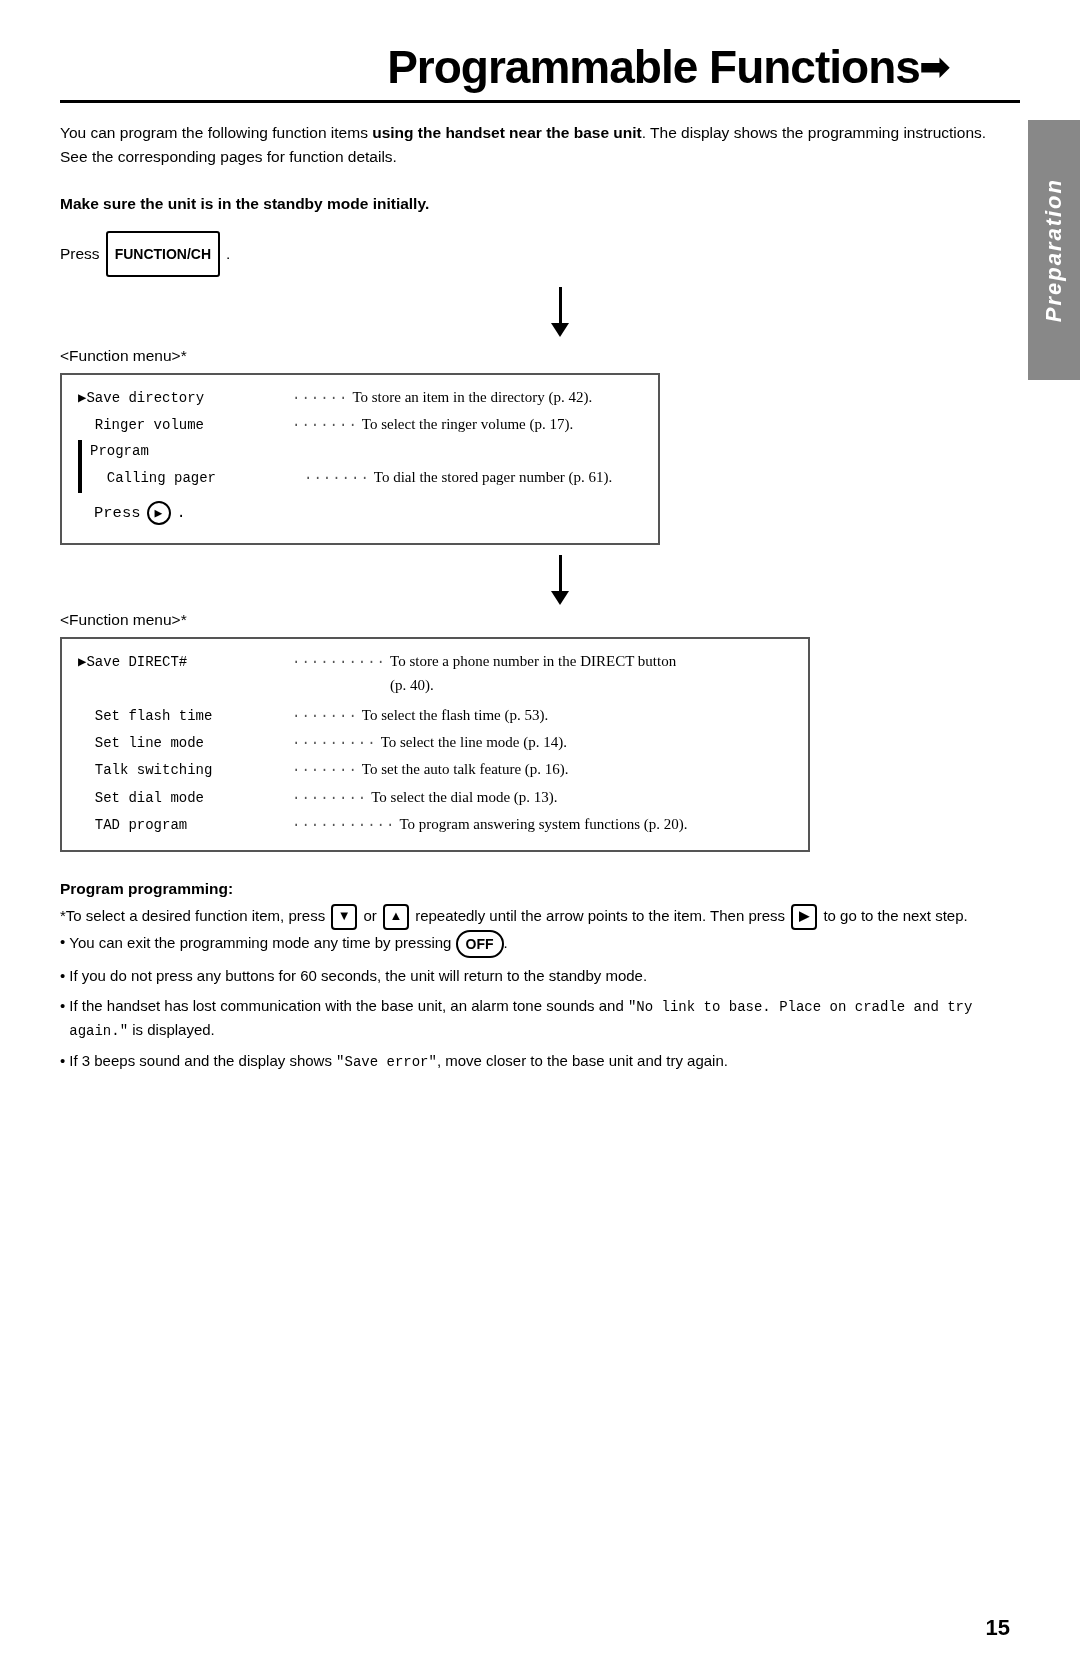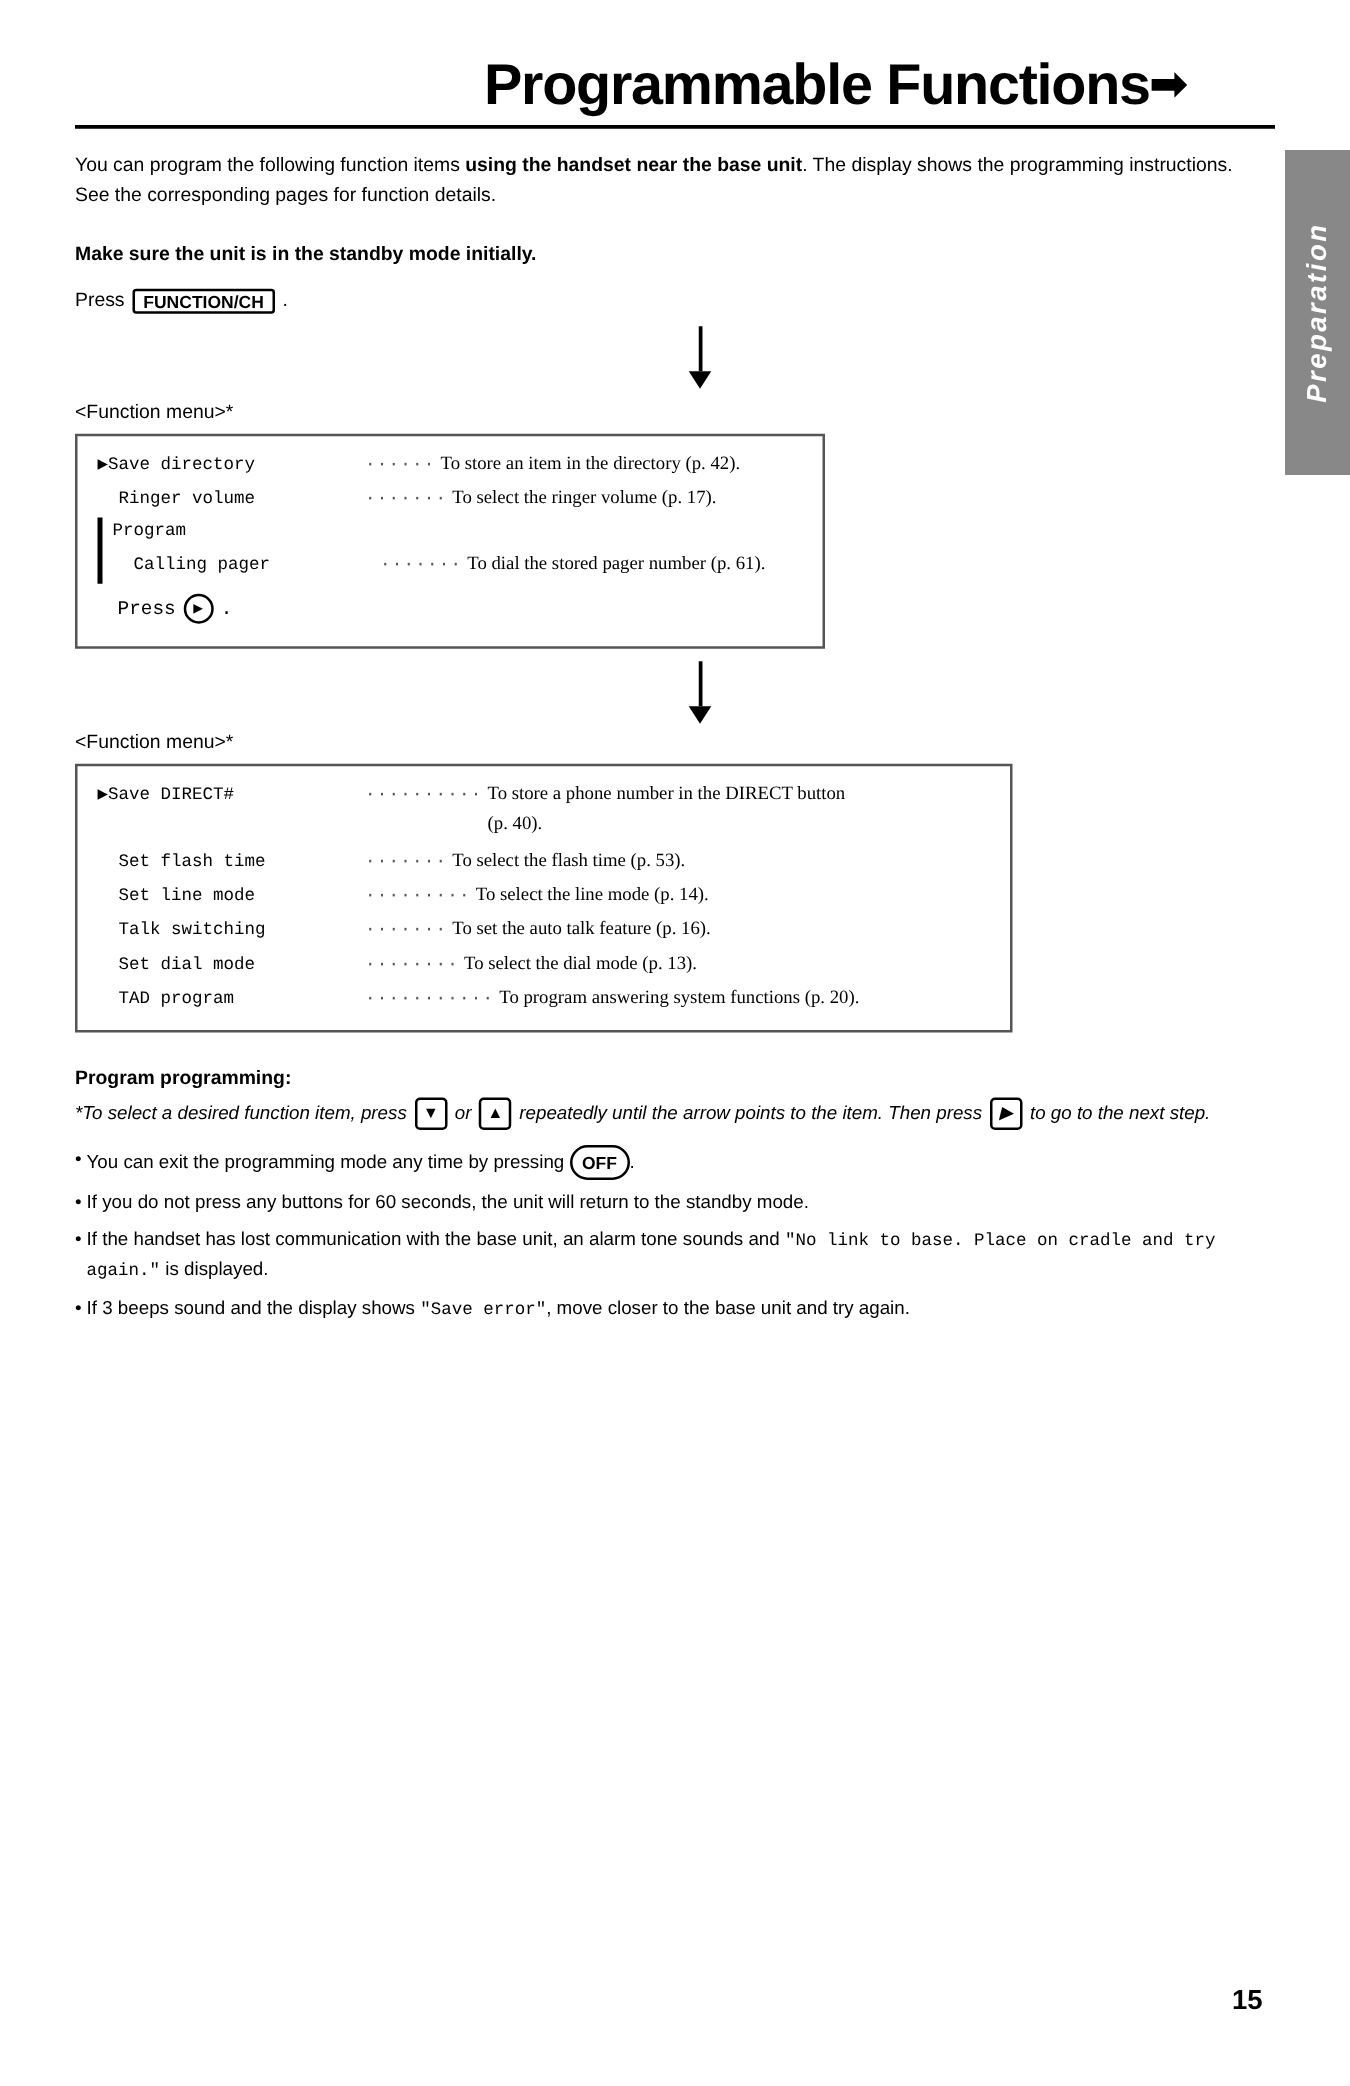--- a/index.html
+++ b/index.html
@@ -85,21 +85,21 @@
       font-size: 15.5px;
       margin-bottom: 6px;
       display: flex;
       align-items: center;
       gap: 6px;
     }
     .key-box {
       display: inline-block;
       border: 2px solid #000;
       border-radius: 3px;
-      padding: 0 7px;
+      padding: 13px 7px;
       font-size: 14px;
       font-weight: bold;
       font-family: Arial, sans-serif;
     }
     .arrow-down {
       display: flex;
       flex-direction: column;
       align-items: center;
       margin-left: 20px;
     }
@@ -180,41 +180,40 @@
       max-width: 950px;
     }
     .during-title {
       font-weight: bold;
       font-size: 15.5px;
       margin-bottom: 6px;
     }
     .during-para {
       font-size: 15px;
       line-height: 1.6;
-      margin-bottom: 12px;
-      font-style: italic;
+      margin-bottom: 0;
     }
     .bullet-para {
       font-size: 15px;
       line-height: 1.6;
       margin-bottom: 6px;
       display: flex;
       gap: 4px;
     }
     .bullet-dot {
       flex-shrink: 0;
     }
     .bullet-text {
       flex: 1;
     }
 
     
     .page-number {
       position: absolute;
-      bottom: 56px;
+      bottom: 28px;
       right: 70px;
       font-size: 22px;
       font-weight: bold;
     }
 
     
     code {
       font-family: 'Courier New', Courier, monospace;
       font-size: 14px;
     }

